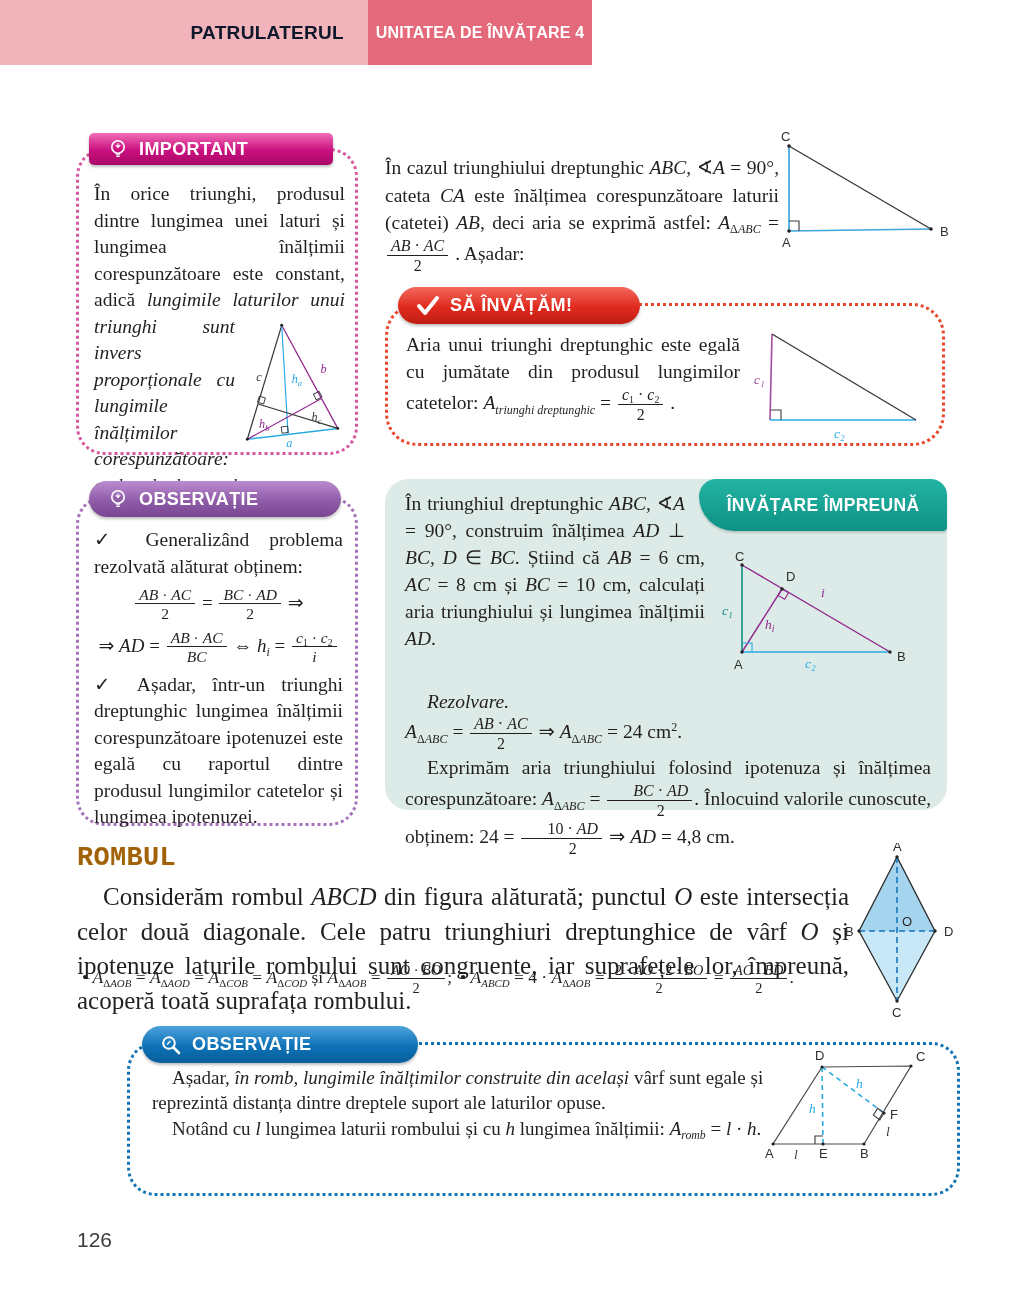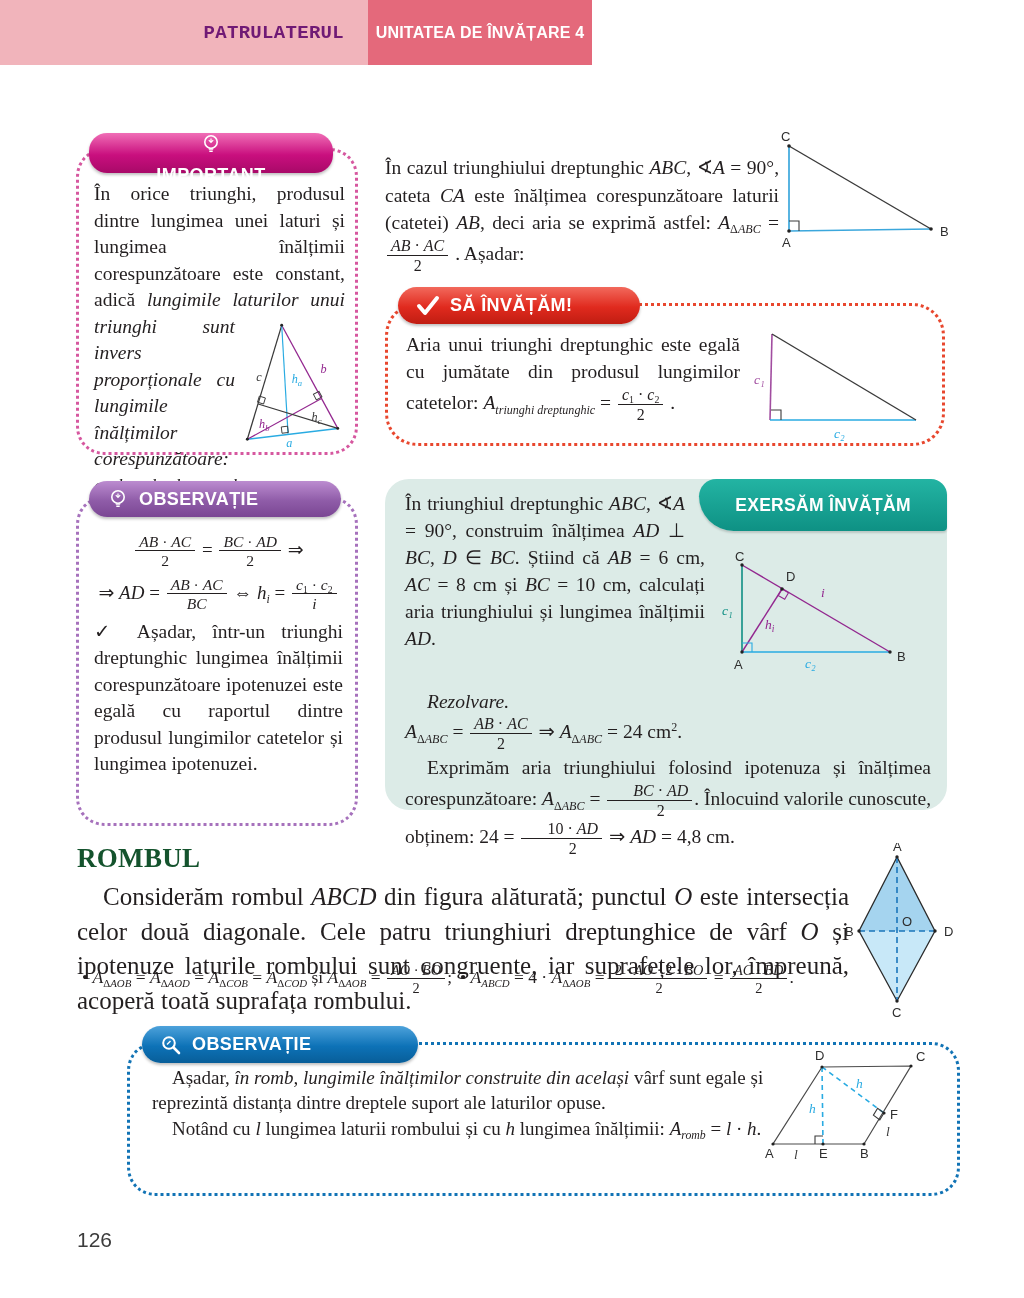--- a/index.html
+++ b/index.html
@@ -3,39 +3,39 @@
 <meta charset="utf-8">
 <style>
   * { margin:0; padding:0; box-sizing:border-box; }
   html,body { background:#ffffff; }
   .page { position:relative; width:1024px; height:1298px; background:#fff;
           font-family:"Liberation Serif", serif; color:#231F20; overflow:hidden; }
 
   
   .hdr-left { position:absolute; left:0; top:0; width:368px; height:65px; background:#F1B4BB;
               display:flex; align-items:center; justify-content:flex-end; padding-right:24px; }
-  .hdr-left span { font-family:Liberation Mono, monospace; font-weight:700; font-size:19px;
-                   color:#701a75; letter-spacing:.3px; }
+  .hdr-left span { font-family:Liberation Sans, sans-serif; font-weight:700; font-size:19px;
+                   color:#0f172a; letter-spacing:.3px; }
   .hdr-right { position:absolute; left:368px; top:0; width:224px; height:65px; background:#E4697B;
                display:flex; align-items:center; justify-content:center; }
   .hdr-right span { font-family:"Liberation Sans",sans-serif; font-weight:700; font-size:16px;
                     color:#fff; letter-spacing:.2px; }
 
   
   .pill { position:absolute; display:flex; align-items:center; gap:10px; padding:0 18px;
           color:#fff; font-family:"Liberation Sans",sans-serif; font-weight:700;
           letter-spacing:.4px; box-shadow:0 2px 3px rgba(0,0,0,.25); z-index:3; }
   .pill .icn { display:flex; align-items:center; justify-content:center; }
 
   
   .dotbox { position:absolute; border-radius:28px; background:#fff; }
 
   .imp-box  { left:76px;  top:148px; width:282px; height:307px; border:3px dotted #D6579F; padding:30px 10px 8px 15px; }
-  .imp-pill { left:10px;  top:-18px; height:40px; width:244px; border-radius:18px; font-size:18px;
-              background:linear-gradient(#F06EB6, #C90F7E 55%, #A80968);flex-direction:column; }
+  .imp-pill { left:10px;  top:-18px; height:32px; width:244px; border-radius:5px; font-size:18px;
+              background:linear-gradient(#F06EB6, #C90F7E 55%, #A80968); }
 
   .desc-box  { left:76px; top:496px; width:282px; height:330px; border:3px dotted #A671BC; padding:28px 12px 8px 15px; }
   .desc-pill { left:10px; top:-18px; height:36px; width:252px; border-radius:18px; font-size:18px;
                background:linear-gradient(#BC8CD0, #8F5CA8 55%, #7A4693); }
 
   .si-box  { left:385px; top:303px; width:560px; height:143px; border:3px dotted #E8472E; border-radius:32px; padding:26px 14px 6px 18px; }
   .si-pill { left:10px; top:-19px; height:37px; width:242px; border-radius:19px; font-size:18px;
              background:linear-gradient(#F2695C, #E02A1E 55%, #C01D12); }
 
   .obs-box  { left:127px; top:1042px; width:833px; height:154px; border:3px dotted #1173B5; padding:20px 18px 6px 22px; }
@@ -57,22 +57,22 @@
             background:#DCEBE7; border-radius:24px; padding:12px 16px 8px 20px; }
   .ex-banner { float:right; width:248px; height:52px; margin:-12px -16px 6px 14px;
                background:linear-gradient(#23B4A3, #0E9184); border-radius:26px 24px 6px 52px;
                display:flex; align-items:center; justify-content:center;
                font-family:"Liberation Sans",sans-serif; font-weight:700; font-size:17.5px;
                color:#fff; letter-spacing:.3px; box-shadow:0 2px 2px rgba(0,0,0,.15); }
   .fig-d { float:right; clear:right; margin:14px 2px 2px 12px; }
   .ex-p { font-size:19.5px; line-height:1.38; text-align:justify; }
   .ex-line { font-size:19.5px; margin:2px 0; }
 
-  .romb-title { position:absolute; left:77px; top:843px; font-family:Liberation Serif, serif;
-                font-weight:700; font-size:27px; color:#14532d; letter-spacing:.3px; }
+  .romb-title { position:absolute; left:77px; top:843px; font-family:Liberation Mono, monospace;
+                font-weight:700; font-size:27px; color:#a16207; letter-spacing:.3px; }
   .romb-p { position:absolute; left:77px; top:880px; width:772px; font-size:25px;
             line-height:1.38; text-align:justify; text-indent:26px; }
   .romb-f { position:absolute; left:82px; top:962px; width:800px; display:flex; gap:8px;
             align-items:center; font-size:17.5px; white-space:nowrap; }
 
   .obs-p { font-size:19px; line-height:1.33; }
   .obs-p1 { width:655px; text-indent:20px; }
   .obs-p2 { width:640px; text-indent:20px; }
   .obs-p3 { width:720px; text-indent:20px; }
   .fig-f { position:absolute; right:10px; top:6px; }
@@ -191,40 +191,41 @@
     <div class="pill desc-pill">
       <span class="icn">
         <svg width="22" height="22" viewBox="0 0 22 22">
             <circle cx="11" cy="9" r="6.2" fill="none" stroke="#fff" stroke-width="1.6"></circle>
             <path d="M11 5.5 v3 M8.8 7.2 L11 9.4 L13.2 7.2" fill="none" stroke="#fff" stroke-width="1.2"></path>
             <path d="M8.8 16 h4.4 M9.3 18.3 h3.4" stroke="#fff" stroke-width="1.5"></path>
           </svg>
       </span>
       <span>OBSERVAȚIE</span>
     </div>
+    <div class="desc-p">✓ Generalizând problema rezolvată alăturat obținem:</div>
     <div class="desc-f"><span class="frac">
           <span class="fn"><i>AB</i> · <i>AC</i></span>
           <span class="fd">2</span>
         </span> = <span class="frac">
           <span class="fn"><i>BC</i> · <i>AD</i></span>
           <span class="fd">2</span>
         </span> ⇒</div>
     <div class="desc-f">⇒ <i>AD</i> = <span class="frac">
           <span class="fn"><i>AB</i> · <i>AC</i></span>
           <span class="fd"><i>BC</i></span>
         </span> ⇔ <i>h</i><sub><i>i</i></sub> = <span class="frac">
           <span class="fn"><i>c</i><sub>1</sub> · <i>c</i><sub>2</sub></span>
           <span class="fd"><i>i</i></span>
         </span></div>
     <div class="desc-p">✓ Așadar, într-un triunghi dreptunghic lungimea înălțimii corespunzătoare ipotenuzei este egală cu raportul dintre produsul lungimilor catetelor și lungimea ipotenuzei.</div>
   </div>
 
   <div class="ex-box">
     <div class="ex-banner">
-      <span>EXERSĂM ÎNVĂȚĂM</span>
+      <span>ÎNVĂȚARE ÎMPREUNĂ</span>
     </div>
     <svg class="fig-d" width="212" height="135" viewBox="0 0 212 135">
       <path d="M25,14 L25,101" stroke="#0F8F84" stroke-width="1.6" fill="none"></path>
       <path d="M25,101 L173,101" stroke="#29ABE2" stroke-width="1.7" fill="none"></path>
       <path d="M25,14 L173,101" stroke="#92278F" stroke-width="1.4" fill="none"></path>
       <path d="M25,101 L65,38" stroke="#92278F" stroke-width="1.4" fill="none"></path>
       <path d="M25,92 L35,92 L35,101" stroke="#29ABE2" stroke-width="1.1" fill="none"></path>
       <path d="M65,38 L71.5,41.8 L67.7,48.3 L61.2,44.5 Z" stroke="#92278F" stroke-width="1.1" fill="none"></path>
       <circle cx="25" cy="14" r="1.7" fill="#222"></circle>
         <circle cx="25" cy="101" r="1.7" fill="#222"></circle>

